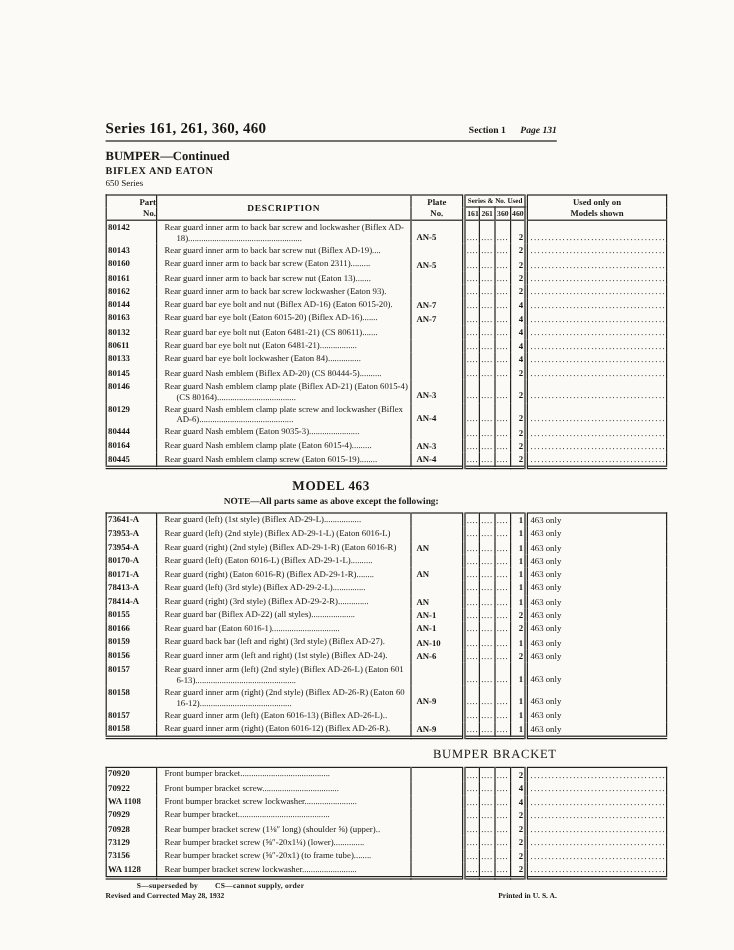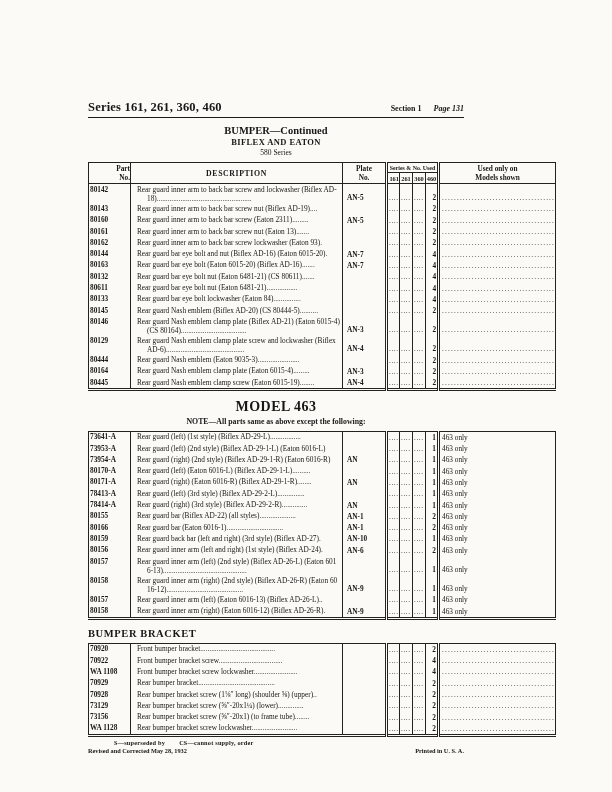--- a/index.html
+++ b/index.html
@@ -11,29 +11,29 @@
   .page{position:absolute;left:88px;top:100px;width:376px;}
 
   
   .pg-header{display:flex;justify-content:space-between;align-items:baseline;}
   .series-title{font-size:12.5px;font-weight:bold;letter-spacing:.2px;}
   .section-page{font-size:8px;font-weight:bold;}
   .section-page .pg-num{font-style:italic;margin-left:10px;}
   .header-rule{border:0;border-top:1.6px solid #1c1b19;margin:2px 0 6px 0;}
 
   
-  .titles{text-align:center;line-height:1.25;}
+  .titles{text-align:left;line-height:1.25;}
   .t-main{font-size:10.5px;font-weight:bold;}
   .t-sub{font-size:8.5px;font-weight:bold;letter-spacing:.4px;}
   .t-series{font-size:7.5px;margin-bottom:5px;}
 
   .sec-head{text-align:center;line-height:1.3;margin-top:7px;}
-  .sec-title{font-size:14px;font-weight:bold;letter-spacing:.5px;}
+  .sec-title{font-size:11px;font-weight:bold;letter-spacing:.5px;}
   .sec-note{font-size:7.8px;font-weight:bold;}
-  .bracket-title{font-size:10.5px;font-weight:bold;text-align:left;letter-spacing:.6px;margin:8px 0 4px 0;}
+  .bracket-title{font-size:10.5px;font-weight:normal;text-align:right;letter-spacing:.6px;margin:8px 0 4px 0;}
 
   
   table{border-collapse:collapse;table-layout:fixed;width:468px;
         border:1px solid #23221f;border-bottom:3px double #23221f;}
   col.w-part{width:42px;} col.w-desc{width:212px;} col.w-plate{width:44px;}
   col.w-s{width:13px;} col.w-used{width:auto;}
   thead{border-bottom:1.8px solid #23221f;}
   th{font-weight:bold;text-align:center;vertical-align:middle;border-left:1px solid #23221f;padding:1px 0;}
   th.h-part,th.h-plate,th.h-used{font-size:7.3px;line-height:1.25;}
   th.h-desc{font-size:7.8px;letter-spacing:.6px;}
@@ -70,21 +70,21 @@
     <span class="section-page">
       <span>Section 1</span>
       <span class="pg-num">Page 131</span>
     </span>
   </div>
   <hr class="header-rule">
 
   <div class="titles">
     <div class="t-main">BUMPER—Continued</div>
     <div class="t-sub">BIFLEX AND EATON</div>
-    <div class="t-series">580 Series</div>
+    <div class="t-series">650 Series</div>
   </div>
 
   <table id="t460" class="leader-used">
     <colgroup>
       <col class="w-part">
         <col class="w-desc">
         <col class="w-plate">
       <col class="w-s">
         <col class="w-s">
         <col class="w-s">

